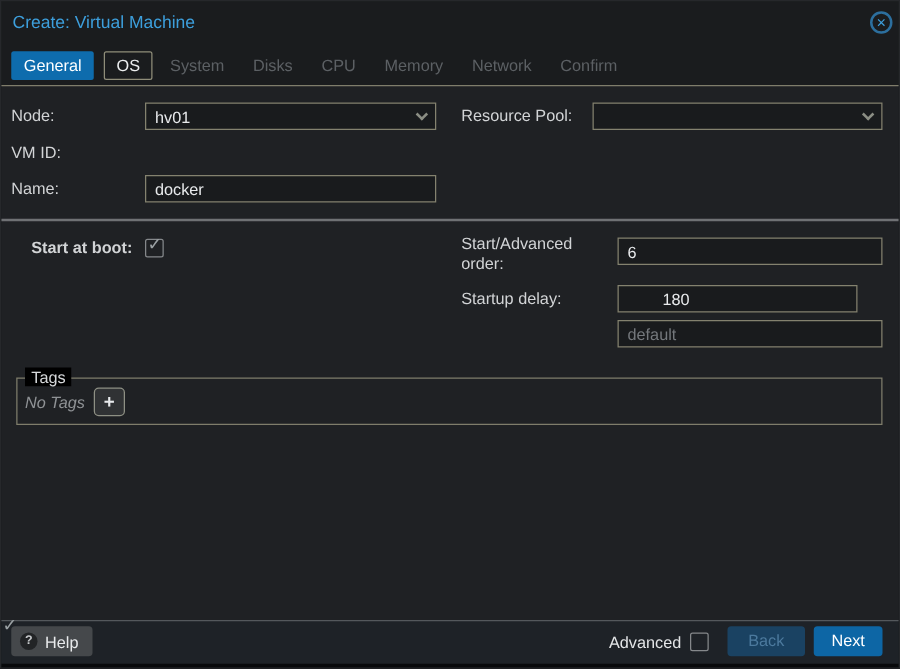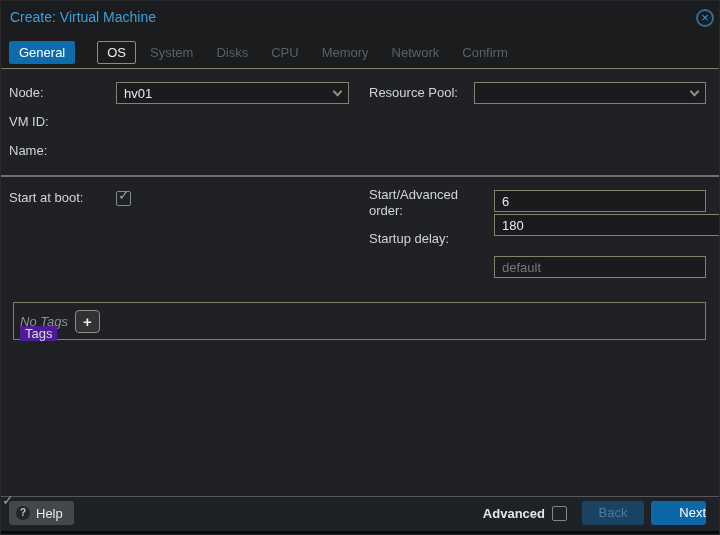--- a/index.html
+++ b/index.html
@@ -25,21 +25,21 @@
     text-align:center; cursor:pointer;
   }
   
   .tabbar {
     position:absolute; top:39px; left:8px; right:8px;
     display:flex; align-items:center; height:24px;
   }
   .tab { white-space:nowrap; cursor:pointer; }
   .tab.active {
     background:#0e6cad; color:#ffffff;
-    padding:4px 10px; border-radius:2px; margin-right:22px;
+    padding:4px 10px; border-radius:2px; margin-right:8px;
   }
   .tab.focused {
     color:#eceeef; border:1px solid #8f8d79;
     padding:3px 9px; border-radius:2px; margin-right:14px;
   }
   .tab.disabled { color:#5c6064; padding:4px 0; margin-right:23px; cursor:default; }
   
   .panel {
     position:absolute; top:67px; left:0; right:0; bottom:38px;
     background:#1f2124; border-top:1px solid #7f7d6b;
@@ -89,21 +89,21 @@
     position:absolute; top:-5px; left:1px;
     font-size:14px; color:#9aa0a3;
   }
   
   .tags-fieldset {
     position:absolute; left:12px; top:233px; width:693px; height:38px;
     border:1px solid #7f7d6b;
   }
   .tags-legend {
     position:absolute; top:-9px; left:6px;
-    background:#4c1d95; padding:0 5px; color:#d7d9db;margin-top:32px;
+    background:#000000; padding:0 5px; color:#d7d9db;
   }
   .tags-body {
     display:flex; align-items:center; height:100%; padding:0 6px;
   }
   .no-tags { color:#8f9295;font-style:italic; }
   .tag-add-btn {
     margin-left:7px; width:25px; height:23px;
     background:#303234; border:1px solid #8e9084; border-radius:4px;
     color:#e8eaec; font-size:15px; font-weight:bold;
     display:flex; align-items:center; justify-content:center; cursor:pointer;
@@ -117,28 +117,28 @@
   .help-btn {
     display:flex; align-items:center; gap:6px;
     background:#45484b; border-radius:3px; height:24px; padding:0 11px 0 7px;
     color:#e8eaec; cursor:pointer;
   }
   .help-glyph {
     width:14px; height:14px; border-radius:50%; background:#222426;
     color:#c6c9cb; font-size:10px; font-weight:bold; line-height:14px; text-align:center;
   }
   .footer-right { margin-left:auto; display:flex; align-items:center; }
-  .adv-label { color:#e4e6e8; margin-right:7px;font-weight:bold; }
+  .adv-label { color:#e4e6e8; margin-right:7px; }
   .footer-right .checkbox { position:static; margin-right:15px; }
   .btn {
     height:24px; border-radius:3px; text-align:center; line-height:24px;
     cursor:pointer; white-space:nowrap;
   }
   .btn-back { width:62px; background:#1a4262; color:#4c7a9e; margin-right:7px; }
-  .btn-next { width:55px; background:#0d66a5; color:#ffffff;text-align:right; }
+  .btn-next { width:55px; background:#0d66a5; color:#ffffff; }
 </style>
 </head>
 <body>
 
 <div class="dialog">
 
   <div class="dlg-title">Create: Virtual Machine</div>
   <div class="close-btn">
     <span>×</span>
   </div>
@@ -168,35 +168,38 @@
     <div class="field" style="left:473px; top:13px; width:232px;">
       <input type="text" value="" style="">
       <div class="trigger">
         <span class="chev-down"></span>
       </div>
     </div>
 
     <div class="flabel" style="left:8px; top:42px;">VM ID:</div>
 
     <div class="flabel" style="left:8px; top:71px;">Name:</div>
+    <div class="field" style="left:115px; top:71px; width:233px;">
+      <input type="text" value="docker" style="">
+    </div>
 
     <div class="separator"></div>
 
-    <div class="flabel" style="left:8px; top:118px;">Start at boot:</div>
+    <div class="flabel" style="left:24px; top:118px;font-weight:bold;">Start at boot:</div>
     <div class="checkbox" style="left:115px; top:122px;">
       <span class="check-glyph">✓</span>
     </div>
 
     <div class="flabel wrap" style="left:368px; top:118px; width:118px;">Start/Advanced order:</div>
     <div class="field" style="left:493px; top:121px; width:212px;">
       <input type="text" value="6" style="">
     </div>
 
     <div class="flabel" style="left:368px; top:159px;">Startup delay:</div>
-    <div class="field" style="left:493px; top:145px; width:227px;">
+    <div class="field" style="left:493px; top:159px; width:192px;padding-left:28px;">
       <input type="text" value="180" style="">
     </div>
 
     <div class="field" style="left:493px; top:187px; width:212px;">
       <input type="text" placeholder="default" style="">
     </div>
 
     <div class="tags-fieldset">
       <div class="tags-legend">Tags</div>
       <div class="tags-body">

